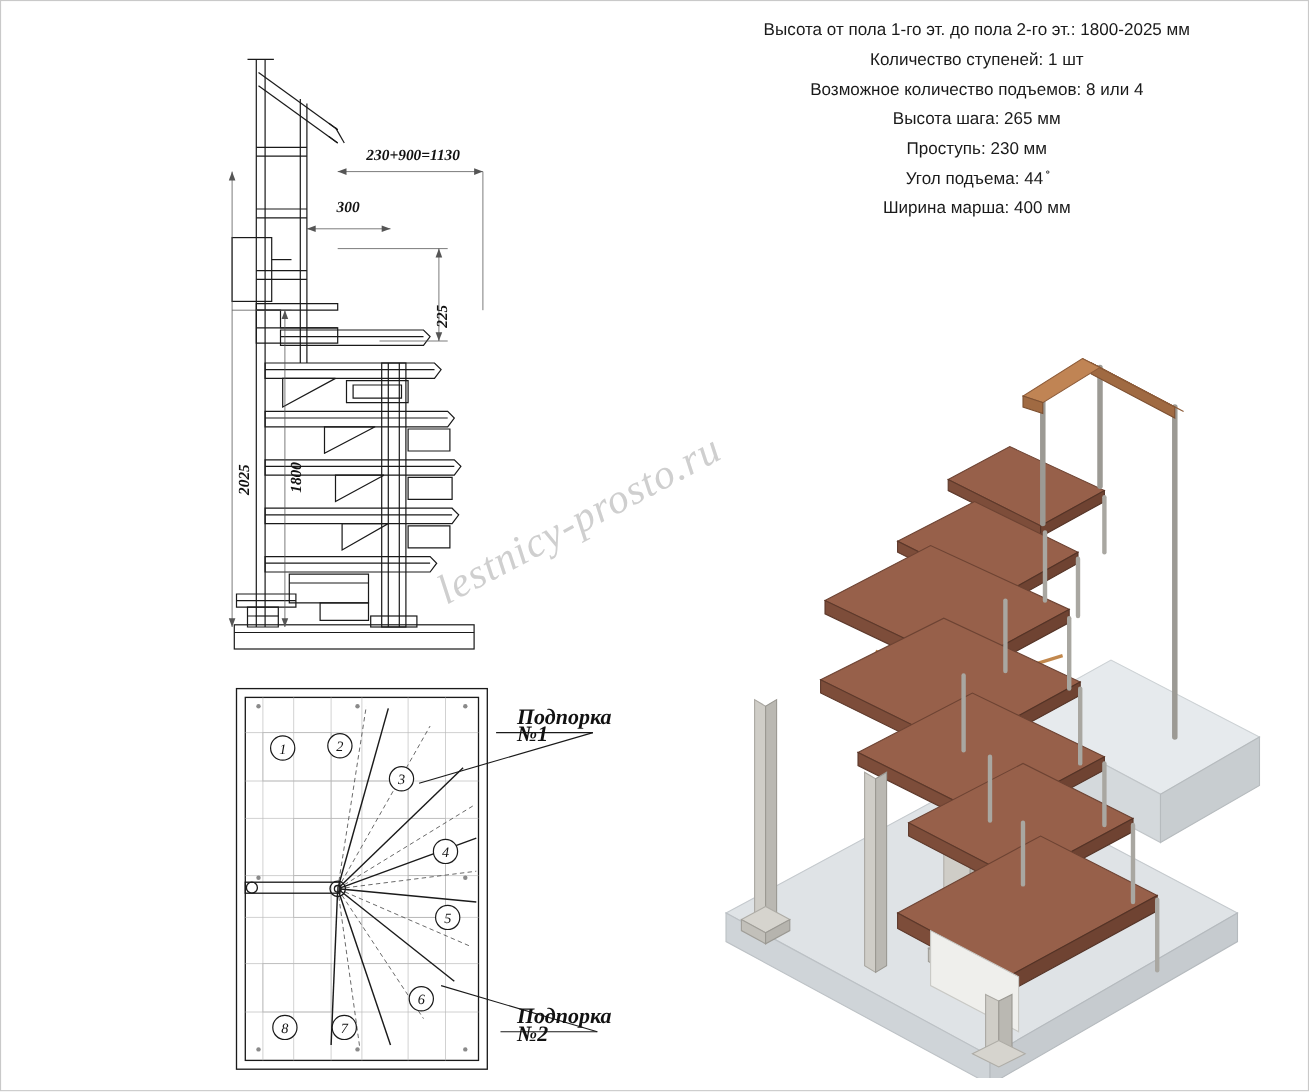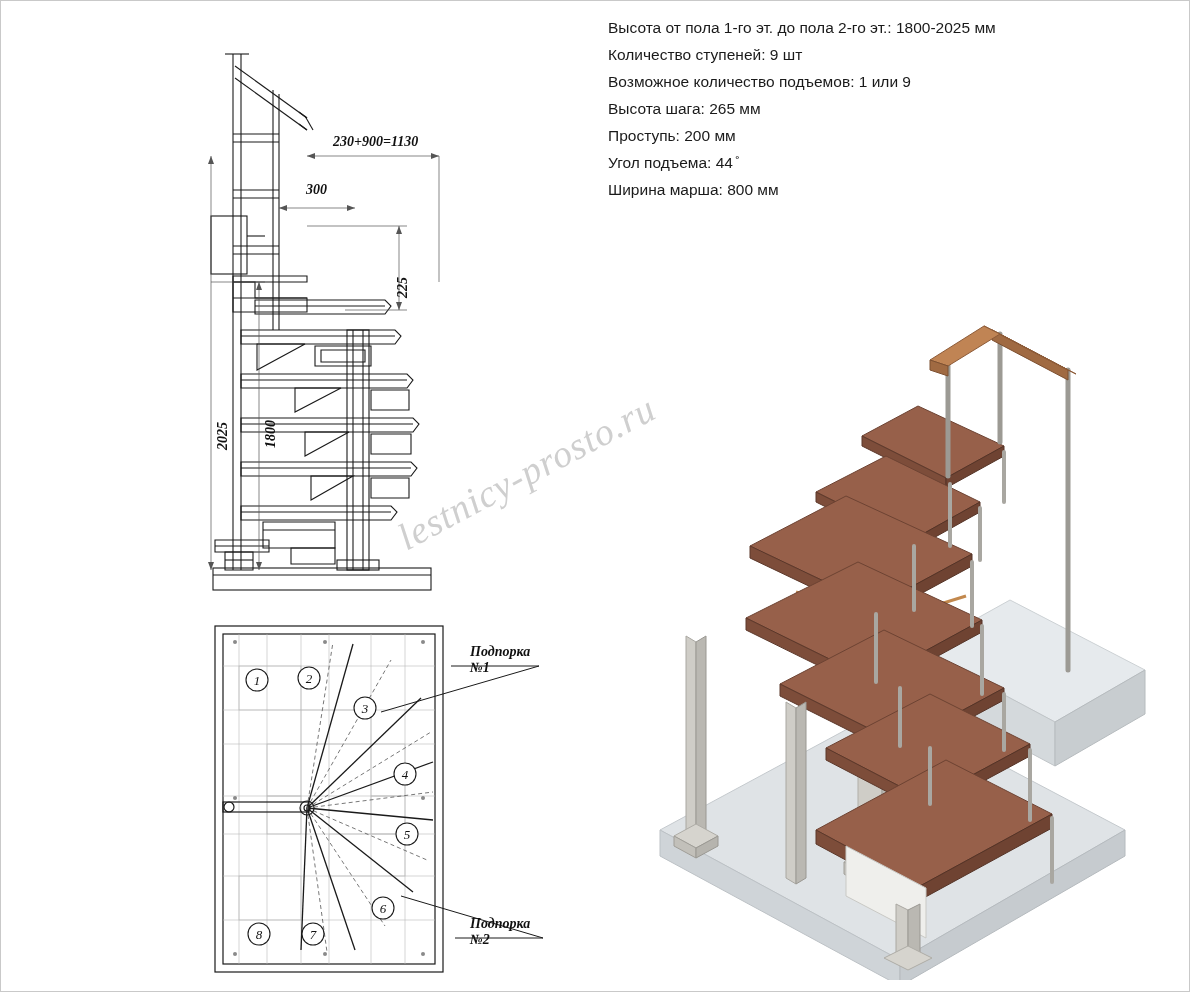--- a/index.html
+++ b/index.html
@@ -29,20 +29,21 @@
     position: absolute;
     left: 608px;
     top: 14px;
     width: 560px;
   }
   #spec-list .spec-line {
     font-size: 15.5px;
     color: #1a1a1a;
     line-height: 27px;
     white-space: nowrap;
+    text-align: center;
   }
 
   
   #elevation-drawing {
     position: absolute;
     left: 195px;
     top: 30px;
     width: 370px;
     height: 580px;
   }
@@ -73,21 +74,21 @@
   .dim-label.vert {
     transform: rotate(-90deg);
     transform-origin: left top;
   }
 
   .callout {
     position: absolute;
     font-family: "Liberation Serif", serif;
     font-style: italic;
     font-weight: bold;
-    font-size: 14px;
+    font-size: 20px;
     color: #111;
     line-height: 16px;
     white-space: nowrap;
   }
 
   
   #watermark {
     position: absolute;
     left: 390px;
     top: 520px;
@@ -103,26 +104,26 @@
     user-select: none;
   }
 </style>
 </head>
 <body>
 
 <div class="page-border"></div>
 
 <div id="spec-list">
   <div class="spec-line">Высота от пола 1-го эт. до пола 2-го эт.: 1800-2025 мм</div>
-  <div class="spec-line">Количество ступеней: 9 шт</div>
-  <div class="spec-line">Возможное количество подъемов: 1 или 9</div>
+  <div class="spec-line">Количество ступеней: 1 шт</div>
+  <div class="spec-line">Возможное количество подъемов: 8 или 4</div>
   <div class="spec-line">Высота шага: 265 мм</div>
-  <div class="spec-line">Проступь: 200 мм</div>
+  <div class="spec-line">Проступь: 230 мм</div>
   <div class="spec-line">Угол подъема: 44 ̊</div>
-  <div class="spec-line">Ширина марша: 800 мм</div>
+  <div class="spec-line">Ширина марша: 400 мм</div>
 </div>
 
 <div id="elevation-drawing">
   <svg width="370" height="580" viewBox="0 0 370 580">
     <g fill="none" stroke="#1a1a1a" stroke-width="1.1">
 
       <rect x="18" y="538" width="218" height="22"></rect>
       <line x1="18" y1="545" x2="236" y2="545"></line>
 
       <rect x="152" y="300" width="22" height="240"></rect>

